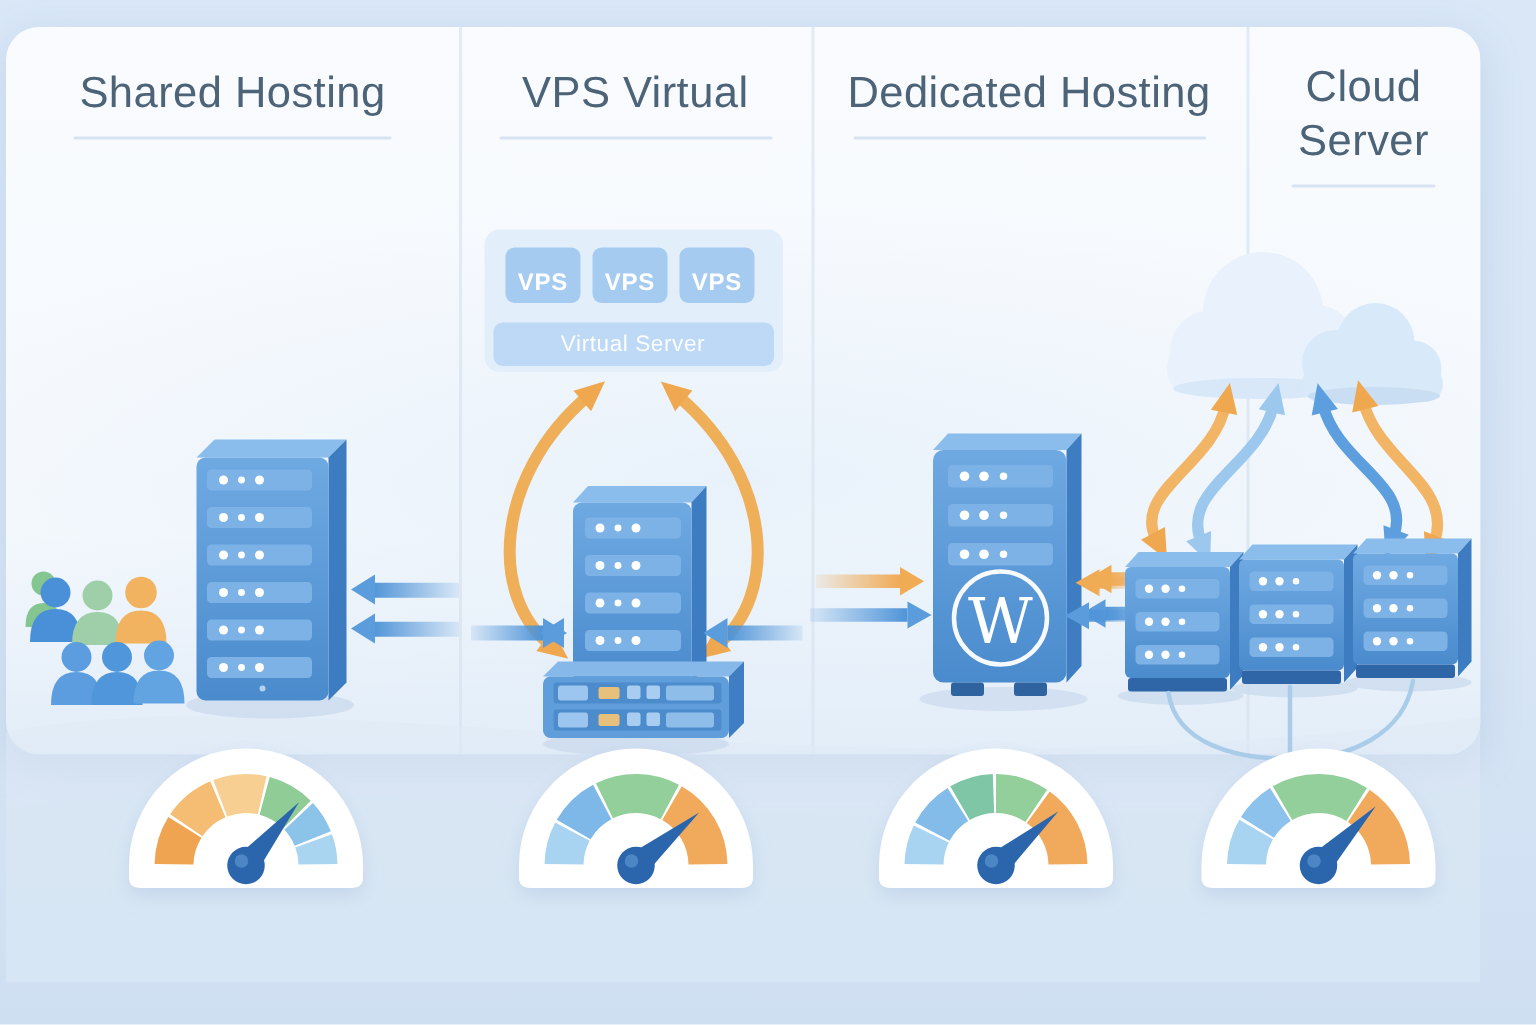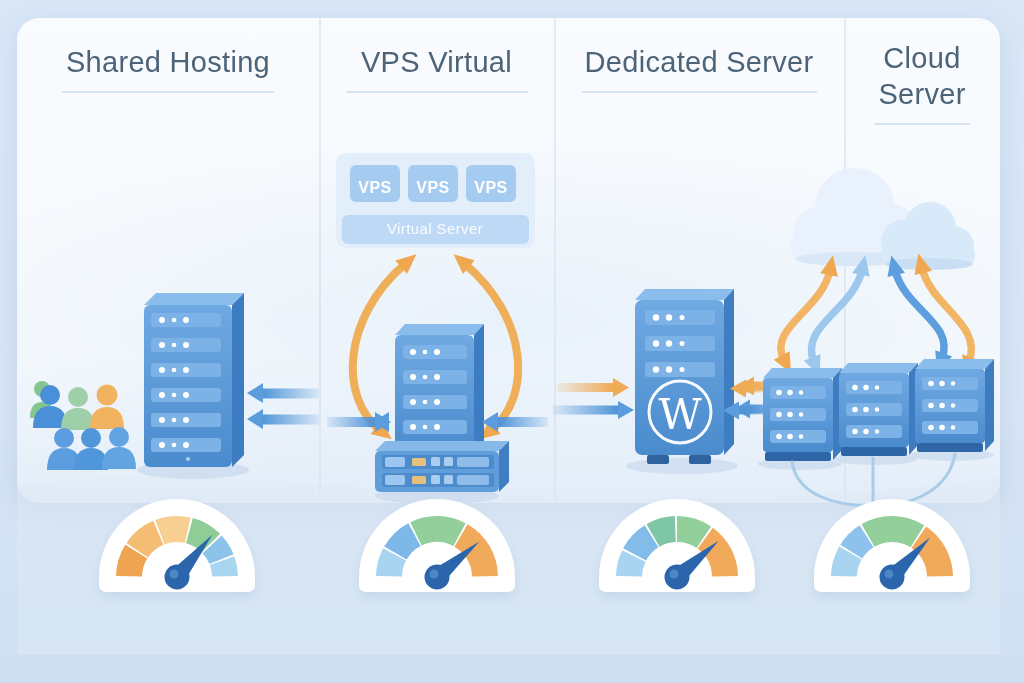--- a/index.html
+++ b/index.html
@@ -2,21 +2,21 @@
 <html><head>
 <meta charset="utf-8">
 <style>
   html,body{margin:0;padding:0;}
   body{
     width:1024px;height:683px;position:relative;overflow:hidden;
     background:linear-gradient(180deg,#d9e7f7 0%,#d7e5f5 60%,#cfdff2 100%);
     font-family:"Liberation Sans",sans-serif;
   }
   .card{
-    position:absolute;left:17px;top:18px;width:983px;height:485px;
+    position:absolute;left:4px;top:18px;width:983px;height:485px;
     border-radius:22px;
     background:
       radial-gradient(90% 55% at 50% 62%, rgba(222,235,248,.55) 0%, rgba(222,235,248,0) 70%),
       linear-gradient(180deg,#f9fbfe 0%,#f5f9fd 70%,#e9f1fa 88%,#e2edf8 100%);
     box-shadow:0 8px 26px rgba(140,170,205,.28);
   }
   .divider{
     position:absolute;top:0;bottom:0;width:2px;
     background:linear-gradient(180deg,#e3ecf5,#dbe6f2);
   }
@@ -44,21 +44,21 @@
 
   <div class="col-head" style="left:0;width:302px">
     <span>Shared Hosting</span>
     <div class="underline" style="width:212px"></div>
   </div>
   <div class="col-head" style="left:302px;width:235px">
     <span>VPS Virtual</span>
     <div class="underline" style="width:182px"></div>
   </div>
   <div class="col-head" style="left:537px;width:290px">
-    <span>Dedicated Server</span>
+    <span>Dedicated Hosting</span>
     <div class="underline" style="width:235px"></div>
   </div>
   <div class="col-head" style="left:827px;width:156px;top:22px">
     <span>Cloud Server</span>
     <div class="underline" style="width:96px"></div>
   </div>
 
   <svg class="canvas" width="983" height="637" viewBox="0 0 983 637">
     <defs>
       <linearGradient id="gBlueFadeR" x1="0" y1="0" x2="1" y2="0">

